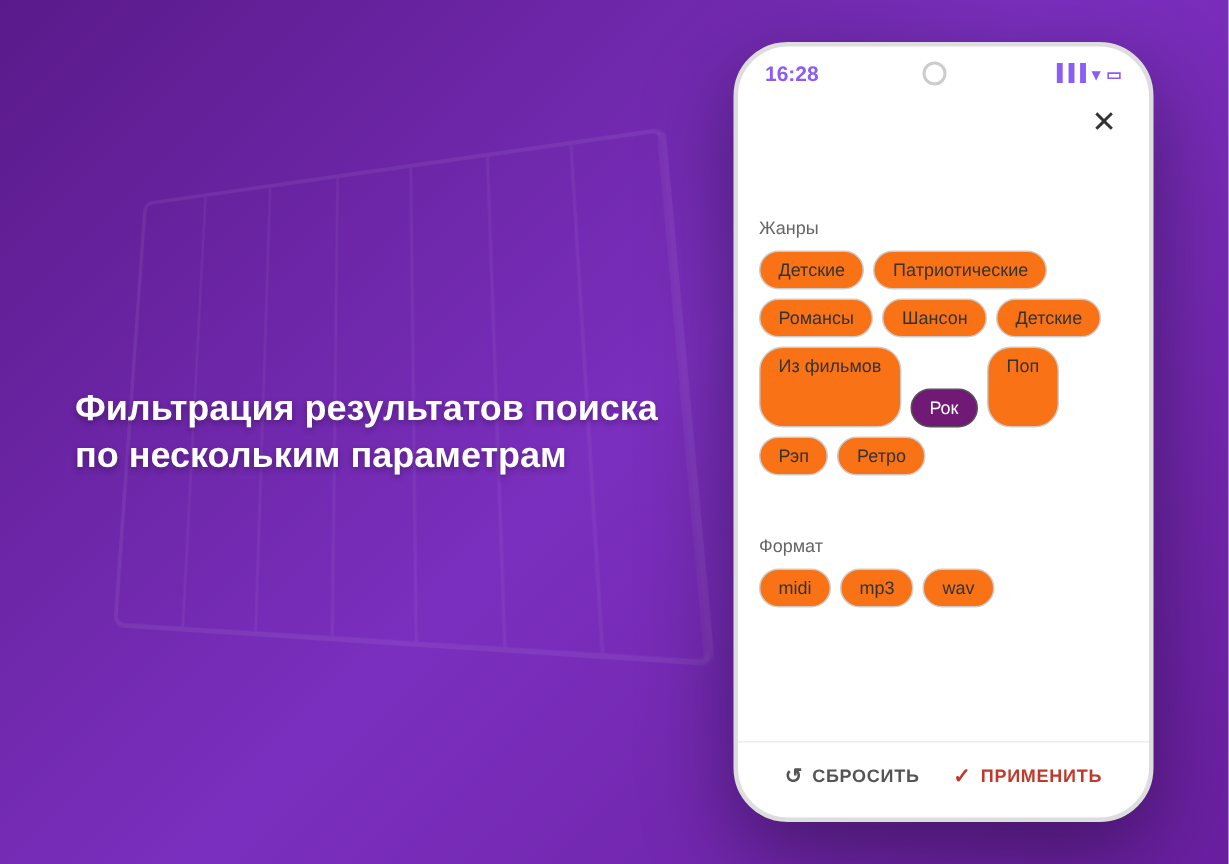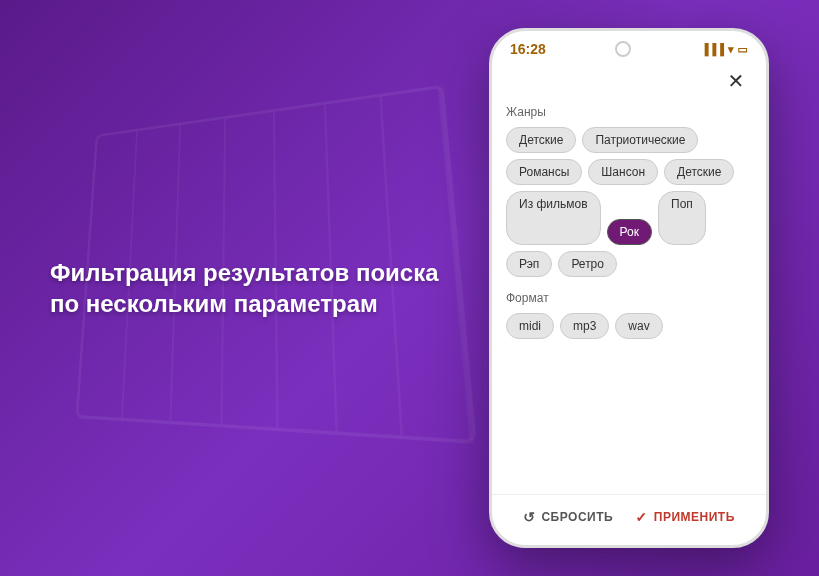--- a/index.html
+++ b/index.html
@@ -98,21 +98,21 @@
     }
 
     
     .status-bar {
       display: flex;
       justify-content: space-between;
       align-items: center;
       padding: 10px 18px 5px;
       font-size: 12px;
       font-weight: 600;
-      color: #a16207;
+      color: #8b5cf6;
       flex-shrink: 0;
     }
 
     .status-time {
       font-size: 14px;
       font-weight: 700;
     }
 
     .status-icons {
       display: flex;
@@ -158,35 +158,36 @@
 
     .section {
       margin-bottom: 14px;
     }
 
     .section-title {
       font-size: 12px;
       color: #666;
       margin-bottom: 8px;
       font-weight: 400;
+      margin-top: 40px;
     }
 
     .tags-row {
       display: flex;
       flex-wrap: wrap;
       gap: 6px;
     }
 
     .tag {
       padding: 5px 12px;
       border: 1px solid #ccc;
       border-radius: 16px;
       font-size: 12px;
       color: #333;
-      background: #e5e5e5;
+      background: #f97316;
       cursor: pointer;
       white-space: nowrap;
     }
 
     .tag.active {
       background: #701a75;
       color: white;
       border-color: #555;
       margin-top: 28px;
     }

